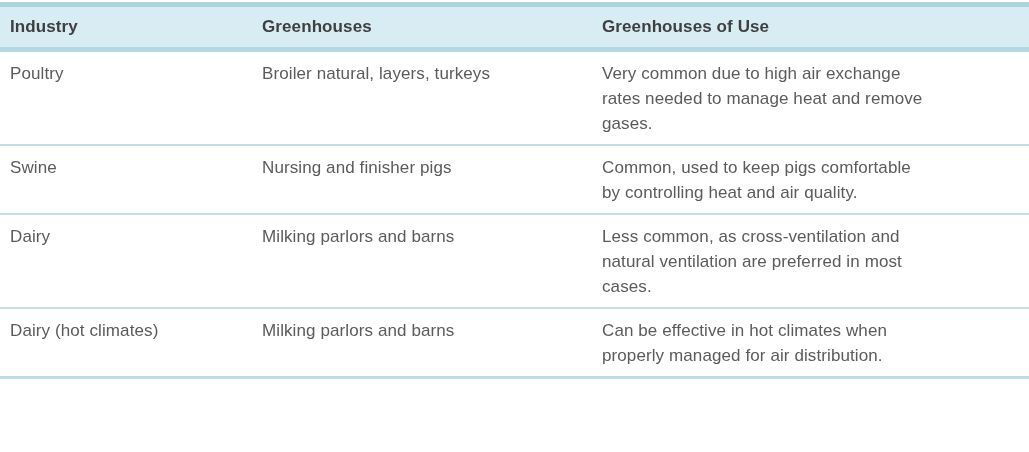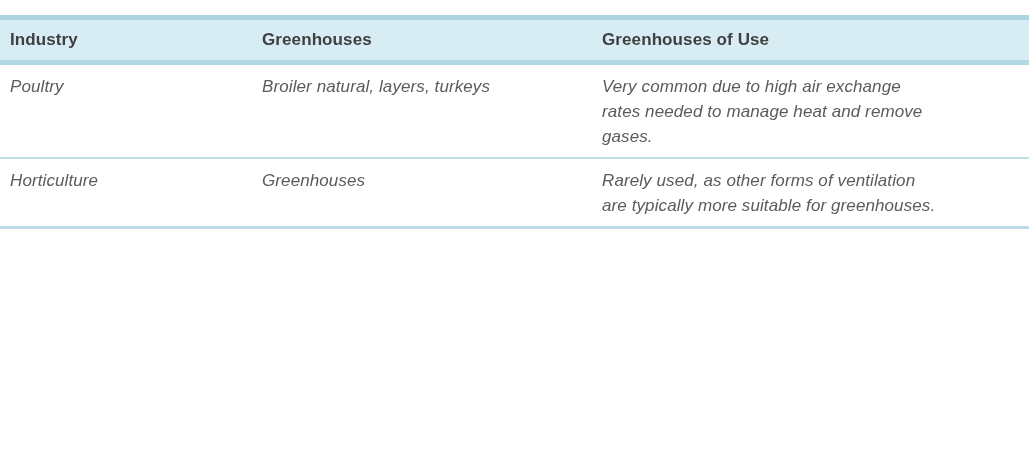--- a/index.html
+++ b/index.html
@@ -7,21 +7,20 @@
     padding: 0;
     background: #ffffff;
     font-family: "Liberation Sans", "DejaVu Sans", sans-serif;
   }
   .page {
     width: 1029px;
     height: 412px;
     background: var(--page-bg, #ffffff);
     overflow: hidden;
     box-sizing: border-box;
-    margin-top: 13px;
   }
   table.data-table {
     width: 1029px;
     border-collapse: collapse;
     table-layout: fixed;
     margin-top: 2px;
     border-top: 5px solid var(--top-border, #abd4e0);
   }
   col.col-industry     { width: 252px; }
   col.col-applications { width: 340px; }
@@ -49,25 +48,23 @@
     vertical-align: top;
     padding: 9px 10px 8px 10px;
     letter-spacing: 0.1px;
   }
   tbody tr:last-child td {
     border-bottom: 3px solid var(--bottom-border, #bddce8);
   }
   tbody td.cell-industry,
   tbody td.cell-applications {
     white-space: nowrap;
-    font-style: italic;
   }
   tbody td.cell-suitability {
     white-space: pre; 
-    font-style: italic;
   }
 </style>
 </head>
 <body>
 
 <div class="page">
   <table class="data-table">
     <colgroup>
       <col class="col-industry">
       <col class="col-applications">
@@ -82,20 +79,33 @@
     </thead>
     <tbody>
         <tr>
           <td class="cell-industry">Poultry</td>
           <td class="cell-applications">Broiler natural, layers, turkeys</td>
           <td class="cell-suitability">Very common due to high air exchange
 rates needed to manage heat and remove
 gases.</td>
         </tr>
         <tr>
-          <td class="cell-industry">Horticulture</td>
-          <td class="cell-applications">Greenhouses</td>
-          <td class="cell-suitability">Rarely used, as other forms of ventilation
-are typically more suitable for greenhouses.</td>
+          <td class="cell-industry">Swine</td>
+          <td class="cell-applications">Nursing and finisher pigs</td>
+          <td class="cell-suitability">Common, used to keep pigs comfortable
+by controlling heat and air quality.</td>
+        </tr>
+        <tr>
+          <td class="cell-industry">Dairy</td>
+          <td class="cell-applications">Milking parlors and barns</td>
+          <td class="cell-suitability">Less common, as cross-ventilation and
+natural ventilation are preferred in most
+cases.</td>
+        </tr>
+        <tr>
+          <td class="cell-industry">Dairy (hot climates)</td>
+          <td class="cell-applications">Milking parlors and barns</td>
+          <td class="cell-suitability">Can be effective in hot climates when
+properly managed for air distribution.</td>
         </tr>
       </tbody>
   </table>
 </div>
 
 </body></html>

